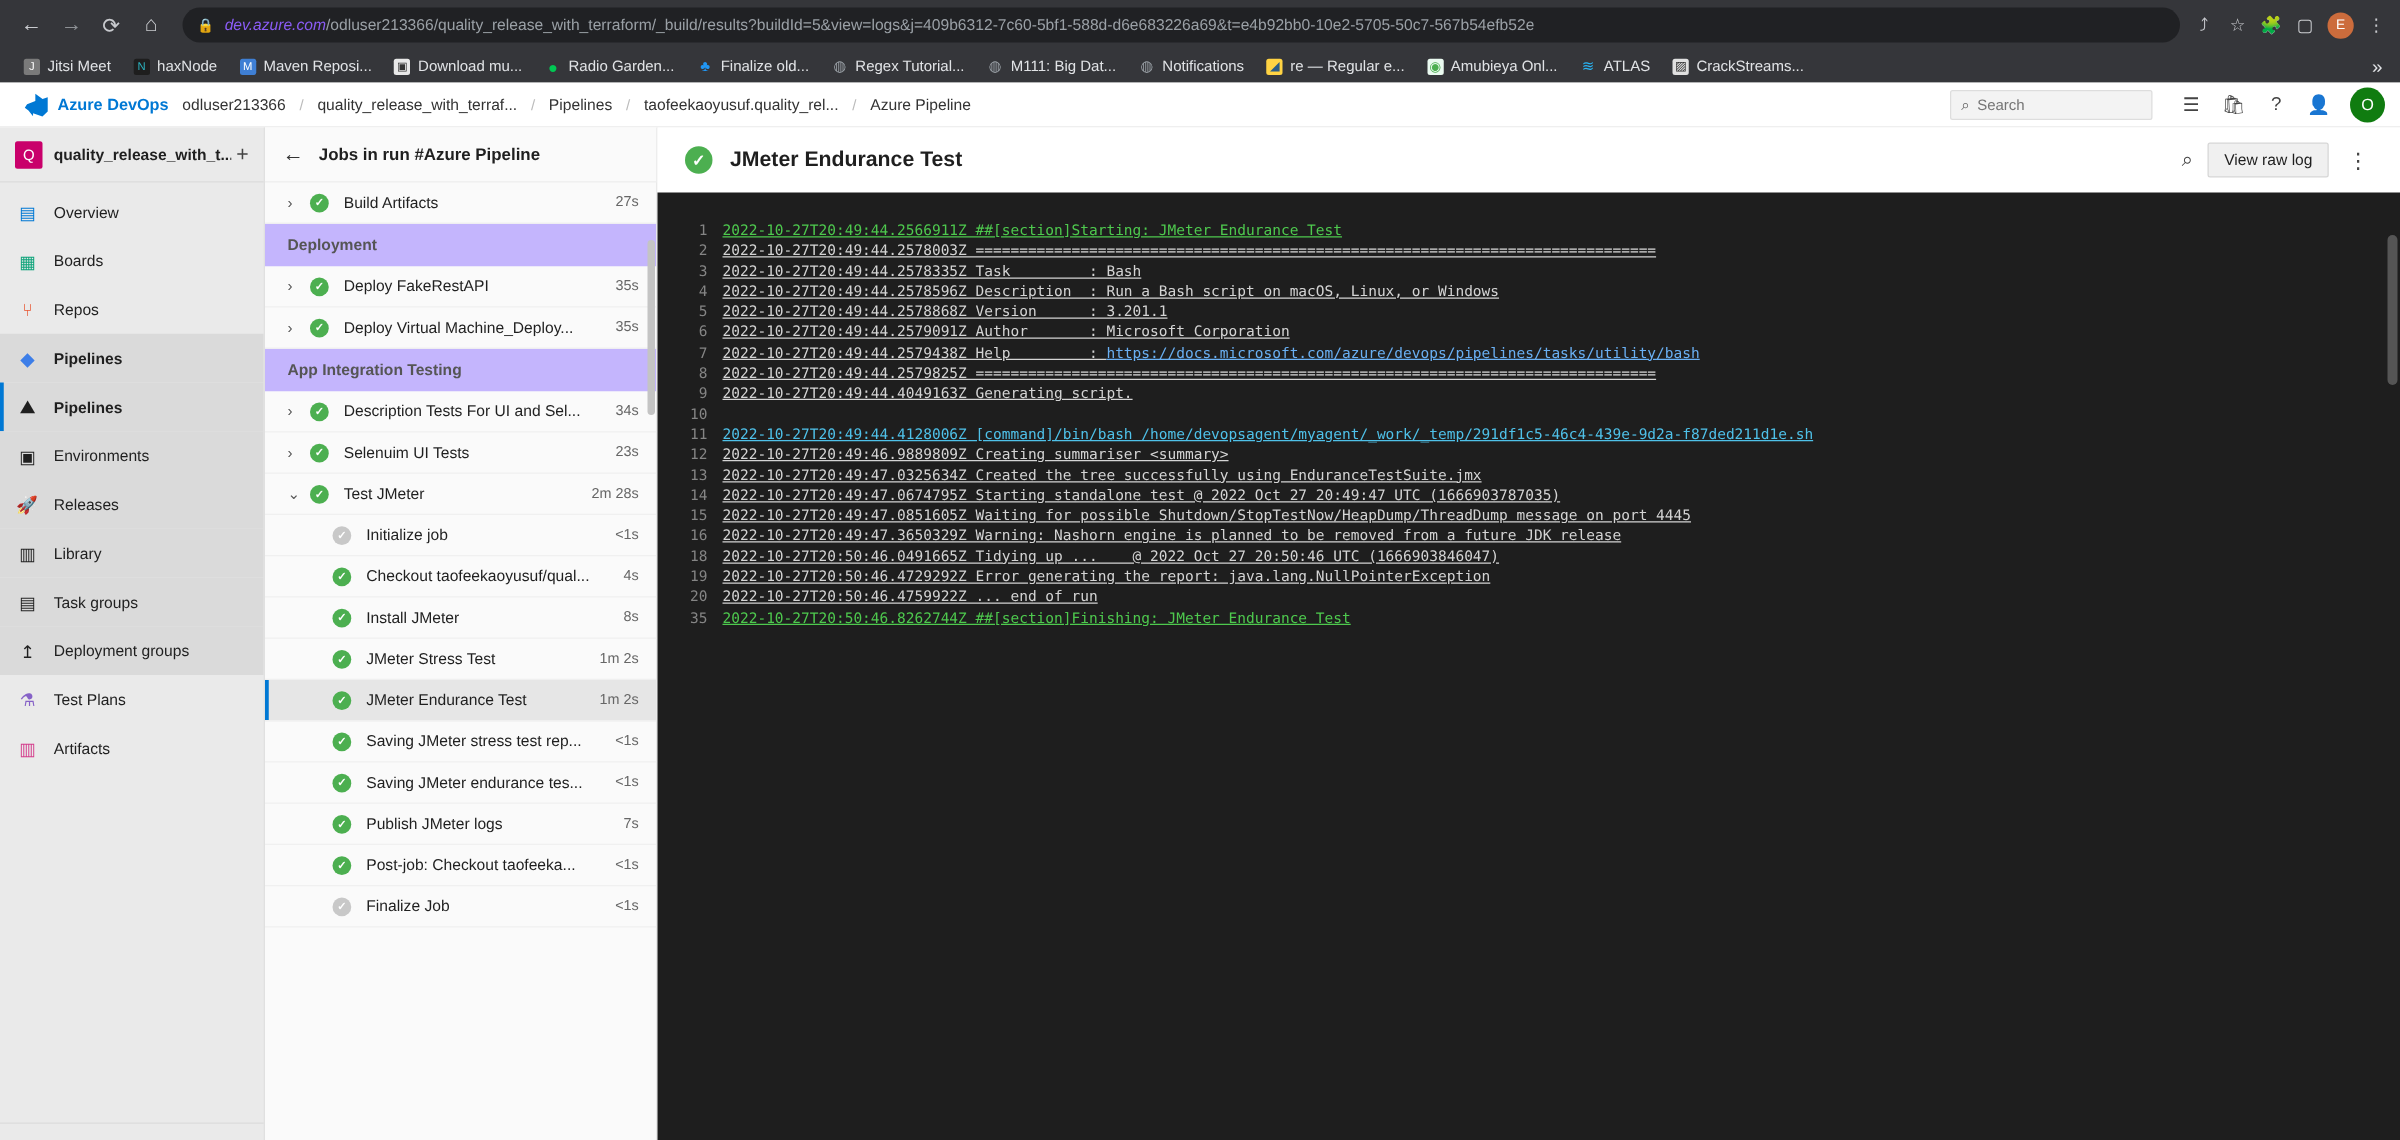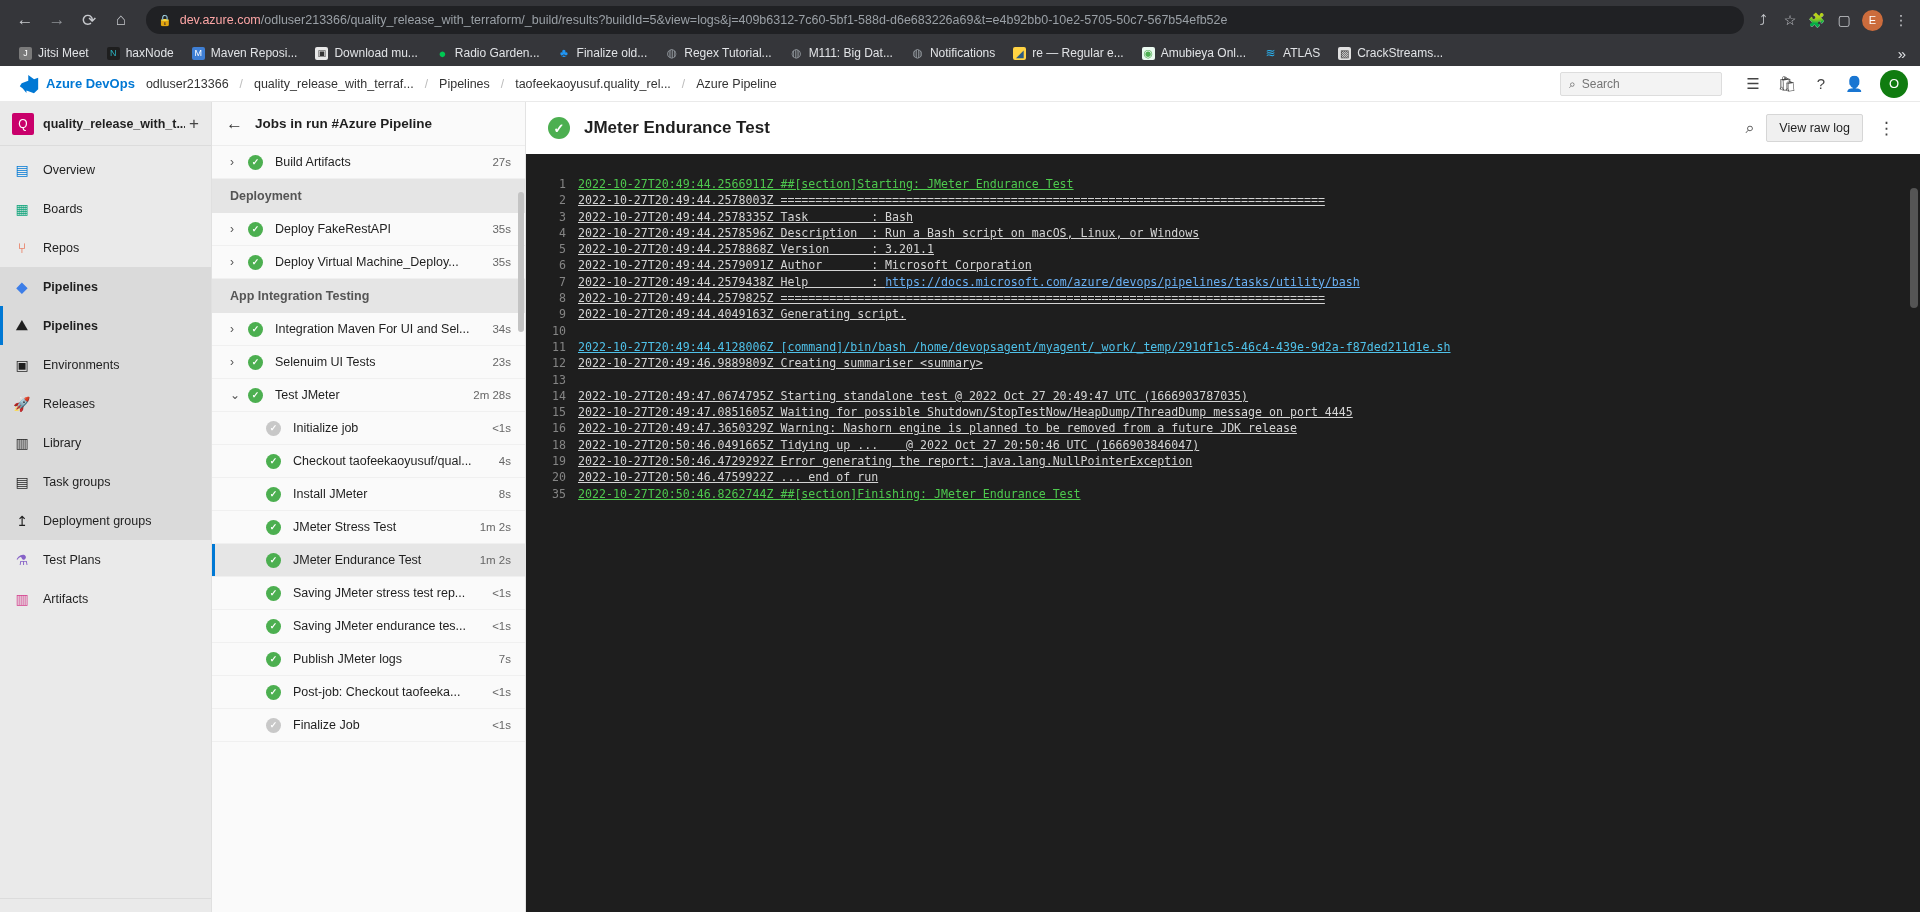--- a/index.html
+++ b/index.html
@@ -24,21 +24,21 @@
   .omnibox {
     flex: 1; height: 28px; background: #202124; border-radius: 14px;
     display: flex; align-items: center; padding: 0 12px; gap: 8px;
     margin: 0 8px; overflow: hidden;
   }
   .lock { color: #9aa0a6; font-size: 11px; flex: none; }
   .urltext {
     font-size: 12.5px; color: #9aa0a6; white-space: nowrap;
     overflow: hidden; text-overflow: clip;
   }
-  .urltext b { color: #fca5a5; font-weight: 400; }
+  .urltext b { color: #8b5cf6; font-weight: 400; font-style: italic; }
   .omni-icons { display: flex; align-items: center; gap: 9px; flex: none; }
   .oi { color: #c8cace; font-size: 14px; width: 18px; text-align: center; }
   .avatar-chip {
     width: 21px; height: 21px; border-radius: 50%; background: #cc6c3c;
     color: #fff; font-size: 11px; display: flex; align-items: center;
     justify-content: center; flex: none;
   }
   .bookmarks {
     height: 26px; display: flex; align-items: center;
     padding: 0 10px; gap: 0px; background: #35363a;
@@ -163,21 +163,21 @@
   .status.ok { background: #4caf50; }
   .status.skip { background: #c8c8c8; }
   .job-label {
     flex: 1; white-space: nowrap; overflow: hidden; text-overflow: ellipsis;
     padding-right: 8px;
   }
   .job-dur { font-size: 11.5px; color: #666; flex: none; }
   .job-row.indent { padding-left: 54px; }
   .stage-head {
     height: 34px; display: flex; align-items: center; padding: 0 14px 0 18px;
-    font-size: 12.5px; font-weight: bold; color: #555; background: #e5e5e5;
+    font-size: 12.5px; font-weight: bold; color: #555; background: #c4b5fd;
   }
 
   
   .logpane { flex: 1; display: flex; flex-direction: column; min-width: 0; }
   .log-head {
     height: 52px; display: flex; align-items: center; padding: 0 22px;
     gap: 14px; background: #fff; flex: none;
   }
   .log-status {
     width: 22px; height: 22px; border-radius: 50%; background: #4caf50;
@@ -412,21 +412,21 @@
       <div class="job-row">
         <span class="chev">›</span>
         <span class="status ok">✓</span>
         <span class="job-label">Deploy Virtual Machine_Deploy...</span>
         <span class="job-dur">35s</span>
       </div>
       <div class="stage-head">App Integration Testing</div>
       <div class="job-row">
         <span class="chev">›</span>
         <span class="status ok">✓</span>
-        <span class="job-label">Integration Maven For UI and Sel...</span>
+        <span class="job-label">Description Tests For UI and Sel...</span>
         <span class="job-dur">34s</span>
       </div>
       <div class="job-row">
         <span class="chev">›</span>
         <span class="status ok">✓</span>
         <span class="job-label">Selenuim UI Tests</span>
         <span class="job-dur">23s</span>
       </div>
       <div class="job-row">
         <span class="chev">⌄</span>
@@ -504,21 +504,21 @@
       <div class="log-line"><span class="ln">3</span><span class="lt">2022-10-27T20:49:44.2578335Z Task         : Bash</span></div>
       <div class="log-line"><span class="ln">4</span><span class="lt">2022-10-27T20:49:44.2578596Z Description  : Run a Bash script on macOS, Linux, or Windows</span></div>
       <div class="log-line"><span class="ln">5</span><span class="lt">2022-10-27T20:49:44.2578868Z Version      : 3.201.1</span></div>
       <div class="log-line"><span class="ln">6</span><span class="lt">2022-10-27T20:49:44.2579091Z Author       : Microsoft Corporation</span></div>
       <div class="log-line"><span class="ln">7</span><span class="lt">2022-10-27T20:49:44.2579438Z Help         : </span><a class="lnk" style="color:#6ab0f3;text-decoration:underline">https://docs.microsoft.com/azure/devops/pipelines/tasks/utility/bash</a></div>
       <div class="log-line"><span class="ln">8</span><span class="lt">2022-10-27T20:49:44.2579825Z ==============================================================================</span></div>
       <div class="log-line"><span class="ln">9</span><span class="lt">2022-10-27T20:49:44.4049163Z Generating script.</span></div>
       <div class="log-line"><span class="ln">10</span></div>
       <div class="log-line"><span class="ln">11</span><span class="lt cyan">2022-10-27T20:49:44.4128006Z [command]/bin/bash /home/devopsagent/myagent/_work/_temp/291df1c5-46c4-439e-9d2a-f87ded211d1e.sh</span></div>
       <div class="log-line"><span class="ln">12</span><span class="lt">2022-10-27T20:49:46.9889809Z Creating summariser &lt;summary&gt;</span></div>
-      <div class="log-line"><span class="ln">13</span></div>
+      <div class="log-line"><span class="ln">13</span><span class="lt">2022-10-27T20:49:47.0325634Z Created the tree successfully using EnduranceTestSuite.jmx</span></div>
       <div class="log-line"><span class="ln">14</span><span class="lt">2022-10-27T20:49:47.0674795Z Starting standalone test @ 2022 Oct 27 20:49:47 UTC (1666903787035)</span></div>
       <div class="log-line"><span class="ln">15</span><span class="lt">2022-10-27T20:49:47.0851605Z Waiting for possible Shutdown/StopTestNow/HeapDump/ThreadDump message on port 4445</span></div>
       <div class="log-line"><span class="ln">16</span><span class="lt">2022-10-27T20:49:47.3650329Z Warning: Nashorn engine is planned to be removed from a future JDK release</span></div>
       <div class="log-line"><span class="ln">18</span><span class="lt">2022-10-27T20:50:46.0491665Z Tidying up ...    @ 2022 Oct 27 20:50:46 UTC (1666903846047)</span></div>
       <div class="log-line"><span class="ln">19</span><span class="lt">2022-10-27T20:50:46.4729292Z Error generating the report: java.lang.NullPointerException</span></div>
       <div class="log-line"><span class="ln">20</span><span class="lt">2022-10-27T20:50:46.4759922Z ... end of run</span></div>
       <div class="log-line"><span class="ln">35</span><span class="lt green">2022-10-27T20:50:46.8262744Z ##[section]Finishing: JMeter Endurance Test</span></div>
       <div class="vbar"></div>
 
     </div>

